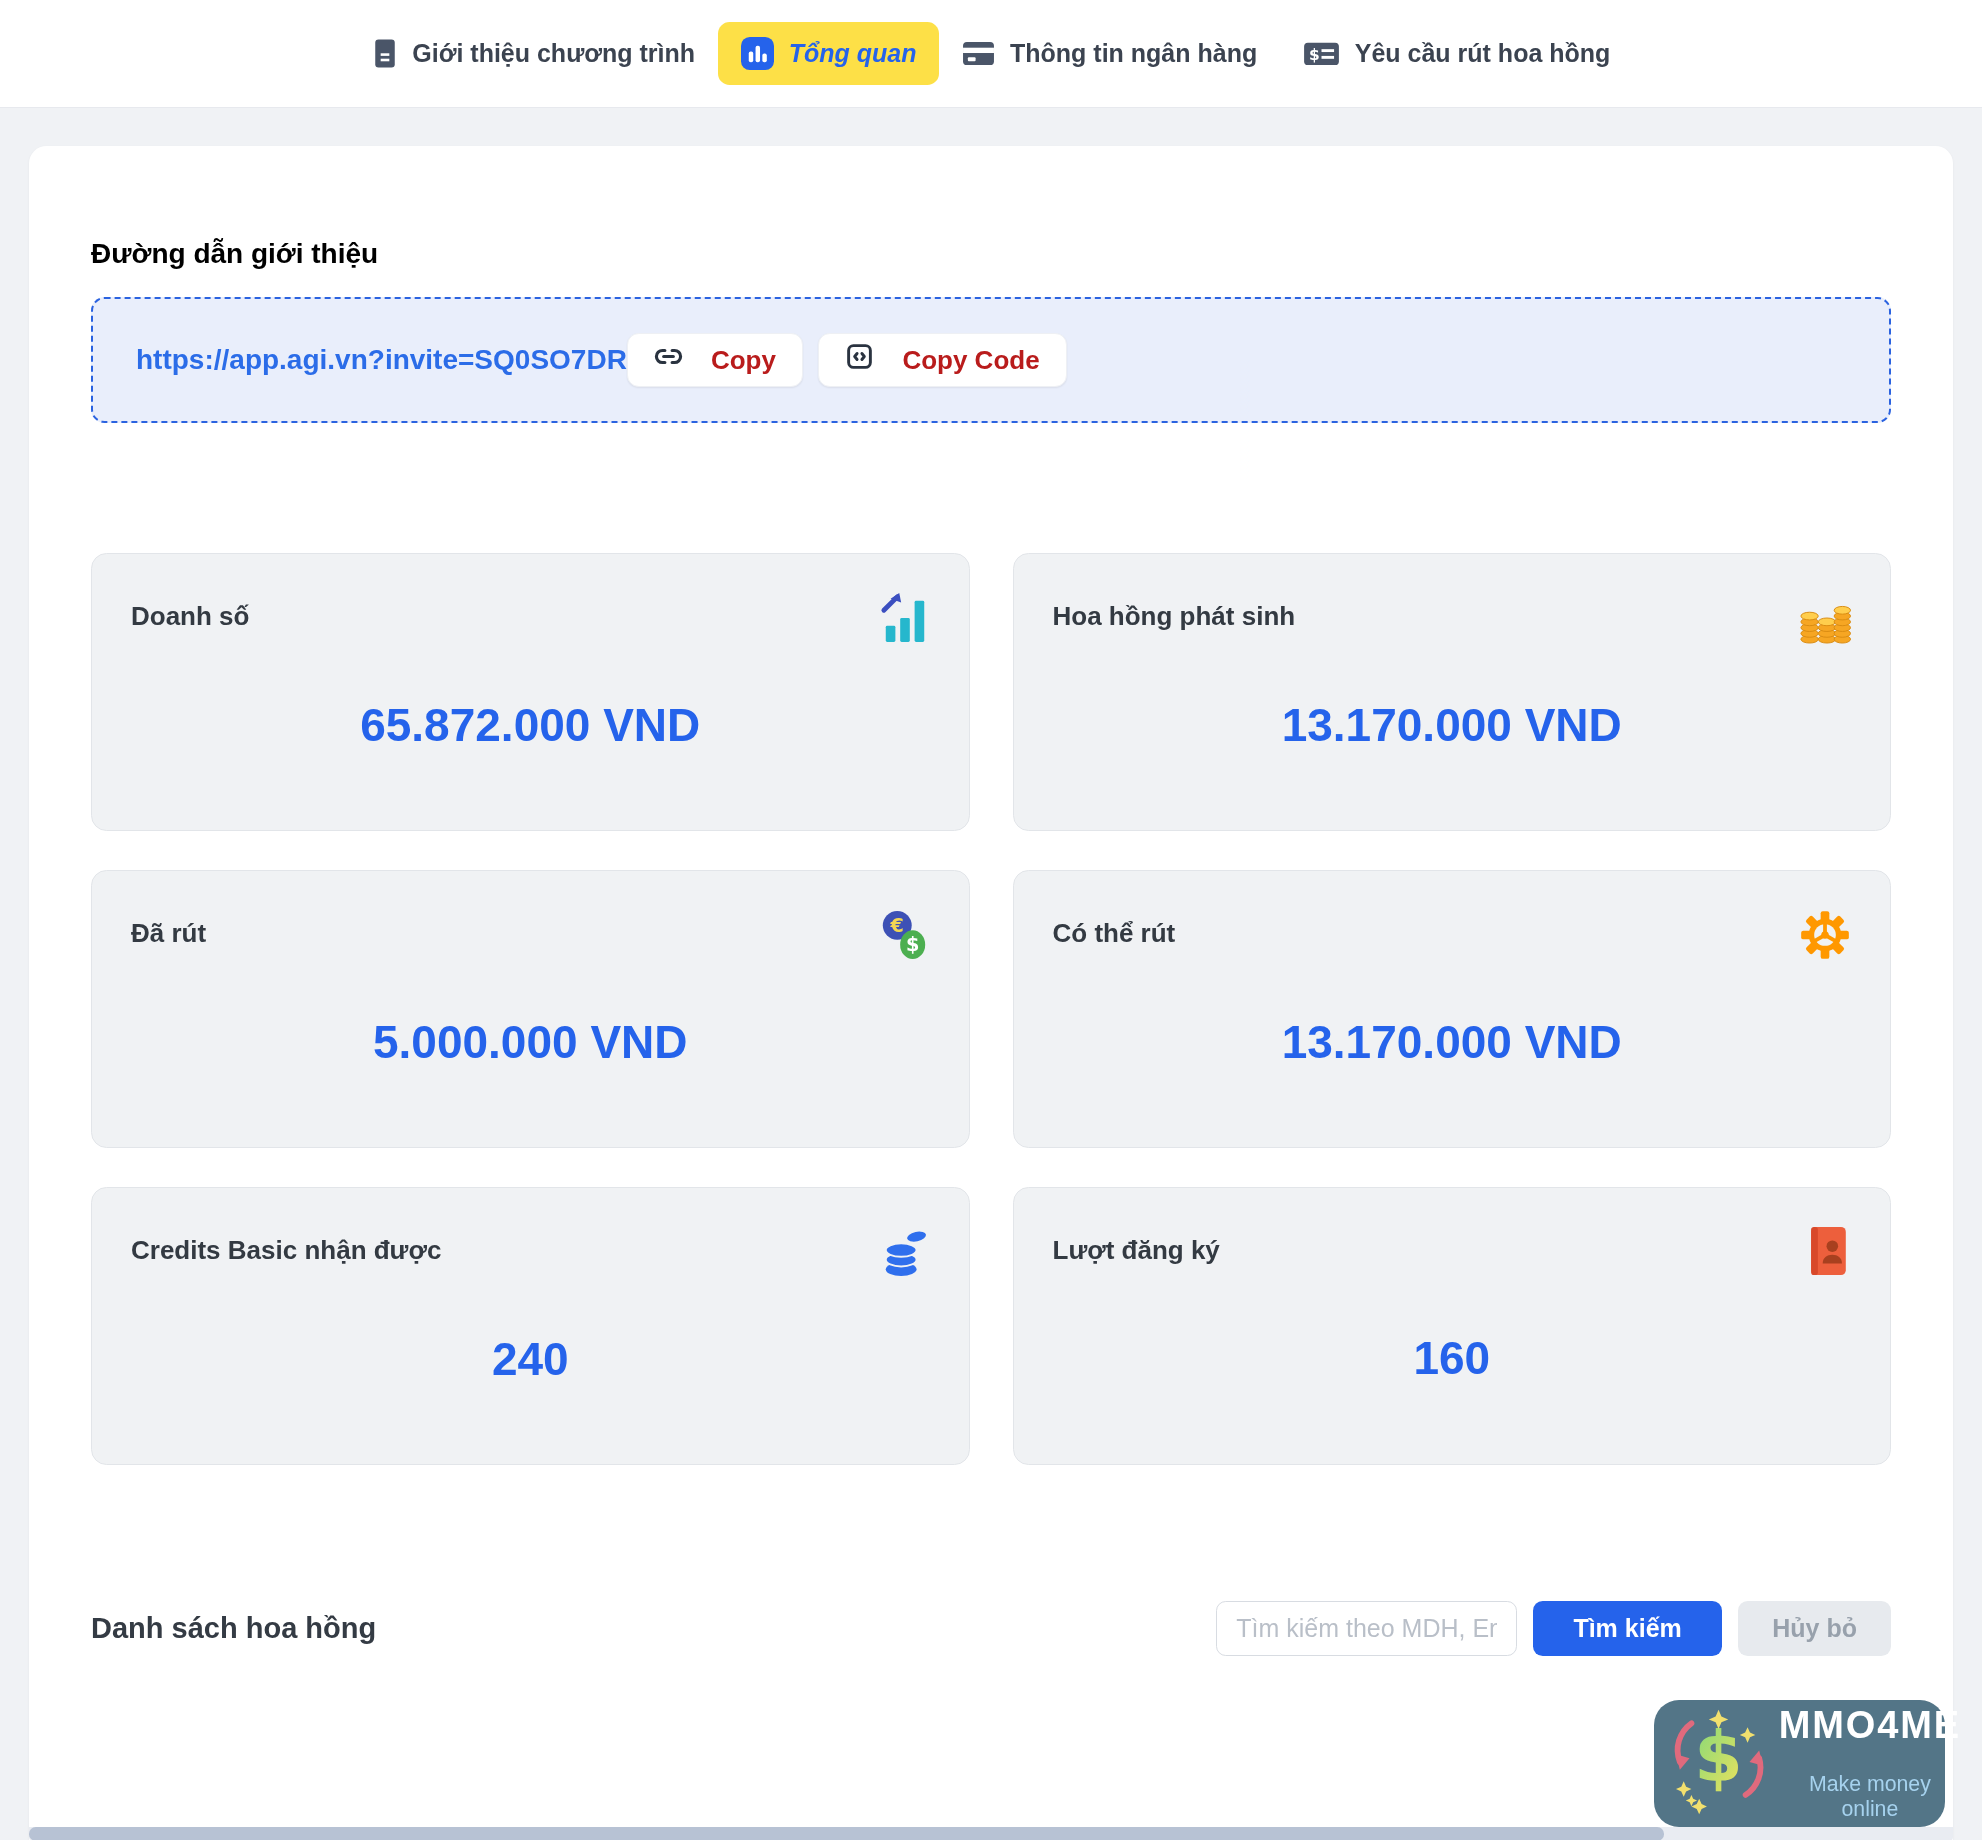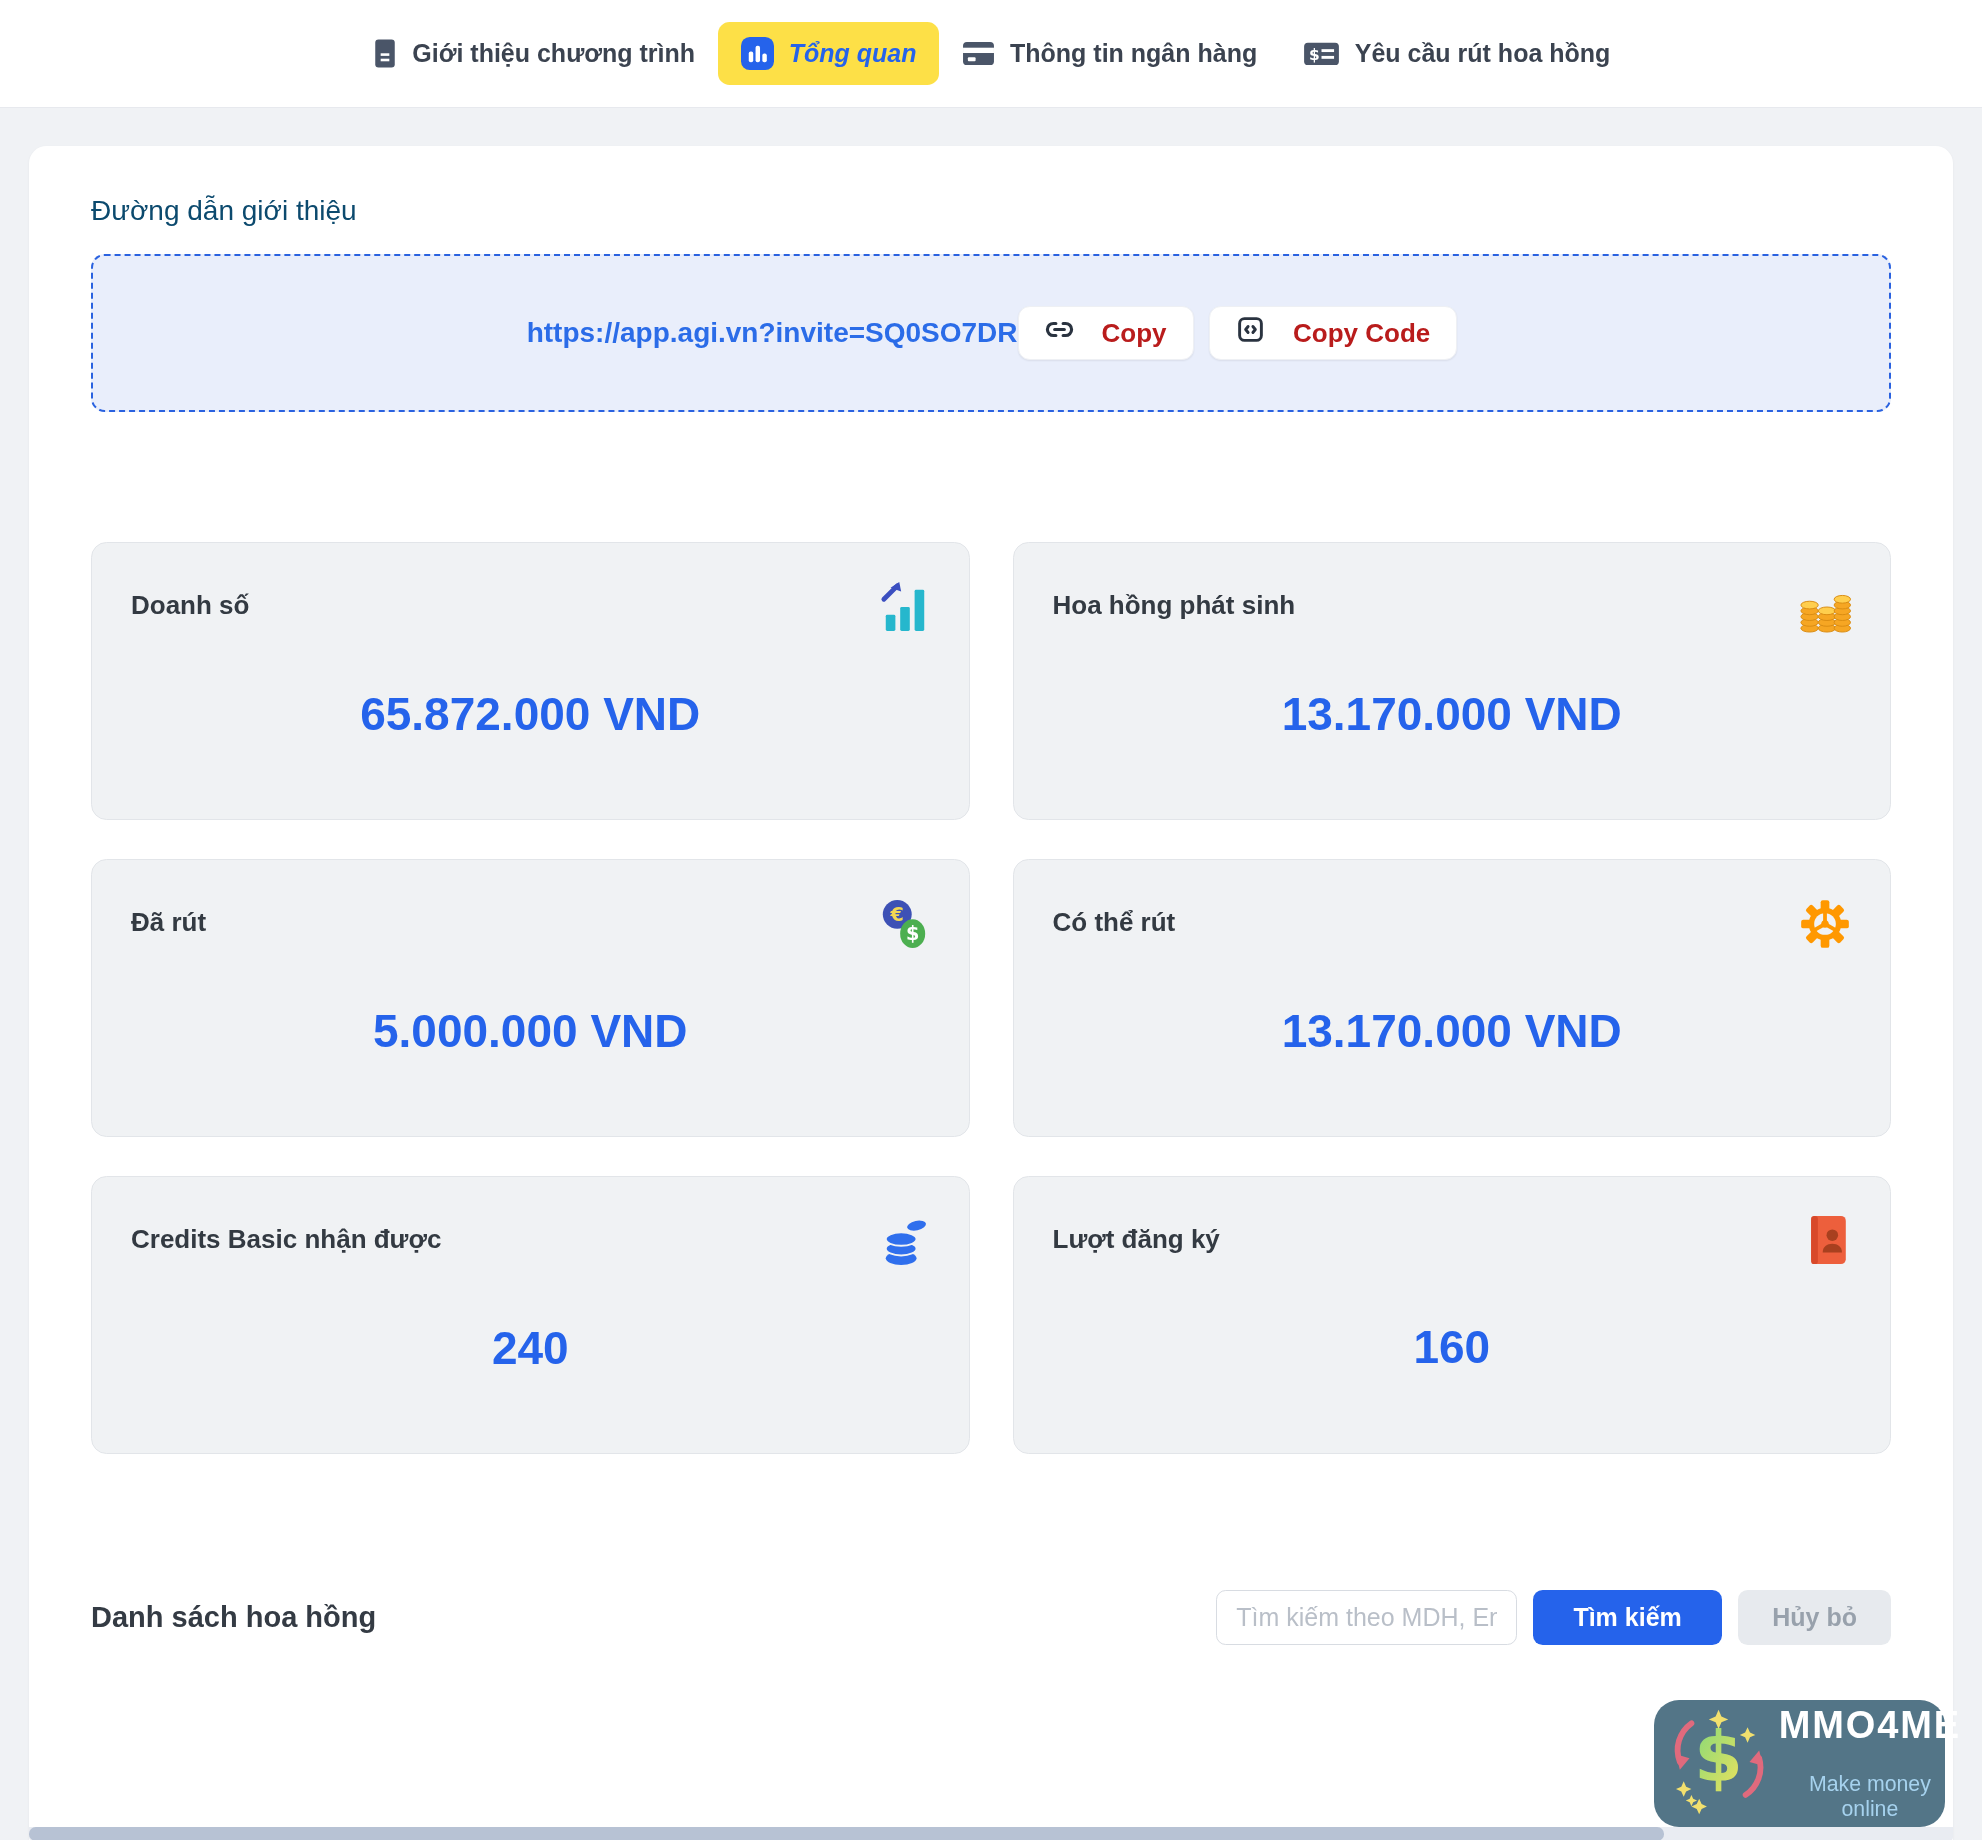--- a/index.html
+++ b/index.html
@@ -24,25 +24,25 @@
   .tab svg { display:block; }
 
   
   .main-card {
     position:absolute; left:29px; right:29px; top:146px; bottom:0;
     background:#ffffff; border-radius:17.5px 17.5px 0 0;
     box-shadow:0 1px 2.9px rgba(0,0,0,.05);
     padding:0 62px;
   }
   .ref-heading {
-    margin-top:49px; font-size:28px; font-weight:400; color:#0c4a6e;
+    margin-top:92px; font-size:28px; font-weight:700; color:#000000;
   }
   .ref-box {
-    margin-top:27px; height:158px; border:2.9px dashed #2a62e0; border-radius:13.6px;
-    background:#e9eefb; display:flex; align-items:center; justify-content:center;
+    margin-top:27px; height:126px; border:2.9px dashed #2a62e0; border-radius:13.6px;
+    background:#e9eefb; display:flex; align-items:center; justify-content:flex-start;
     padding:0 41px 0 43px;
   }
   .ref-url { font-size:28px; font-weight:600; color:#2b6ce8; cursor:pointer; }
   .ref-actions { display:flex; gap:15.5px; }
   .copy-btn {
     height:54px; background:#ffffff; border:1px solid #eef0f4; border-radius:11.6px;
     box-shadow:0 1px 1.9px rgba(0,0,0,.07);
     display:flex; align-items:center; gap:28px; padding:0 26px;
     font-size:26px; font-weight:600; color:#b91c1c; cursor:pointer;
   }

